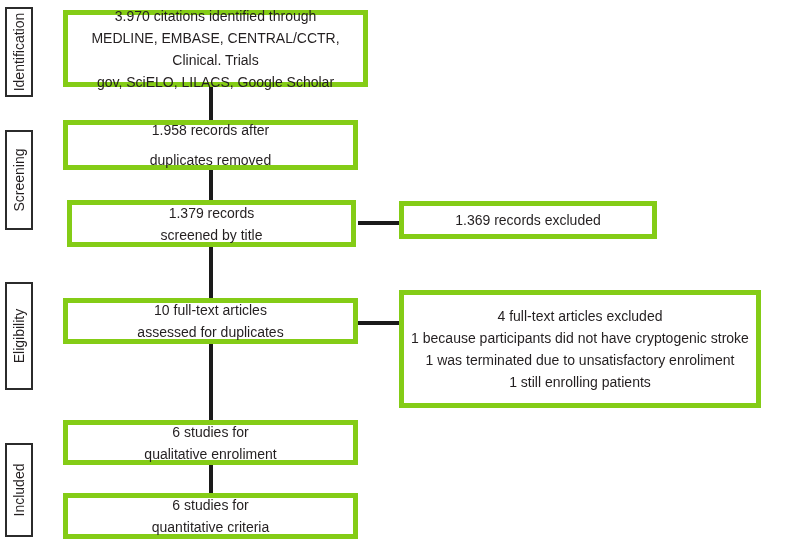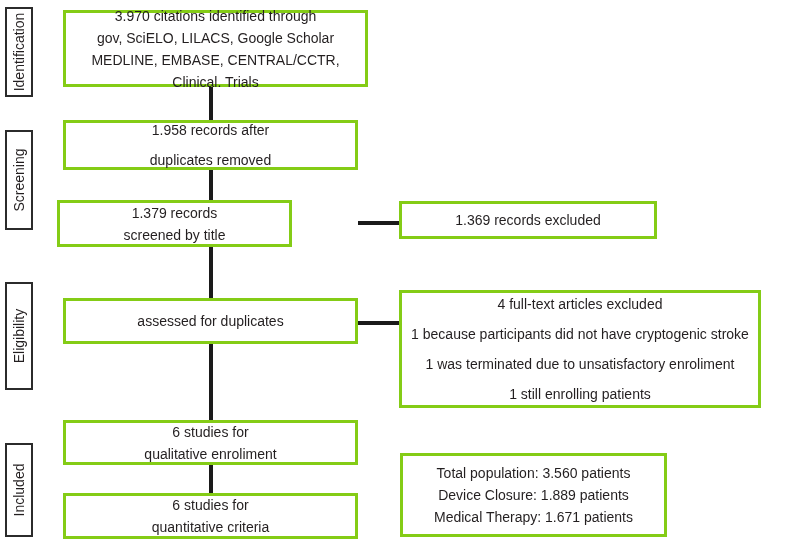--- a/index.html
+++ b/index.html
@@ -12,21 +12,21 @@
     width: 800px;
     height: 542px;
     background: #ffffff;
     font-family: "Liberation Sans", sans-serif;
     color: #231f20;
     overflow: hidden;
   }
   .box {
     position: absolute;
     box-sizing: border-box;
-    border: 3px solid #84cc16;
+    border: 5px solid #84cc16;
     background: #ffffff;
     display: flex;
     flex-direction: column;
     align-items: center;
     justify-content: center;
     text-align: center;
     font-size: 14px;
     line-height: 22px;
   }
   .stage {
@@ -49,28 +49,28 @@
   .connector {
     position: absolute;
     background: #1a1a1a;
   }
   .v-line { width: 4px; left: 209px; }
   .h-line { height: 4px; }
 
   
   #box-citations     { left: 63px;  top: 10px;  width: 305px; height: 77px; }
   #box-duplicates    { left: 63px;  top: 120px; width: 295px; height: 50px; gap: 8px; }
-  #box-screened      { left: 57px;  top: 200px; width: 235px; height: 47px; }
+  #box-screened      { left: 67px;  top: 200px; width: 289px; height: 47px; }
   #box-fulltext      { left: 63px;  top: 298px; width: 295px; height: 46px; }
   #box-qualitative   { left: 63px;  top: 420px; width: 295px; height: 45px; }
   #box-quantitative  { left: 63px;  top: 493px; width: 295px; height: 46px; }
 
   
   #box-excl-abstracts { left: 399px; top: 201px; width: 258px; height: 38px; }
-  #box-excl-fulltext  { left: 399px; top: 290px; width: 362px; height: 118px; justify-content: space-between; }
+  #box-excl-fulltext  { left: 399px; top: 290px; width: 362px; height: 118px; }
   #box-population     { left: 400px; top: 453px; width: 267px; height: 84px; }
 
   
   #stage-identification { top: 7px;   height: 90px; }
   #stage-screening      { top: 130px; height: 100px; }
   #stage-eligibility    { top: 282px; height: 108px; }
   #stage-included       { top: 443px; height: 94px; }
 
   
   #conn-v1 { top: 87px;  height: 33px; }
@@ -94,35 +94,36 @@
   </div>
   <div class="stage" id="stage-eligibility">
     <span>Eligibility</span>
   </div>
   <div class="stage" id="stage-included">
     <span>Included</span>
   </div>
 
   <div class="box" id="box-citations">
     <div>3.970 citations identified through</div>
+    <div>MEDLINE, EMBASE, CENTRAL/CCTR, Clinical. Trials</div>
     <div>gov, SciELO, LILACS, Google Scholar</div>
-    <div>MEDLINE, EMBASE, CENTRAL/CCTR, Clinical. Trials</div>
   </div>
 
   <div class="box" id="box-duplicates">
     <div>1.958 records after</div>
     <div>duplicates removed</div>
   </div>
 
   <div class="box" id="box-screened">
     <div>1.379 records</div>
     <div>screened by title</div>
   </div>
 
   <div class="box" id="box-fulltext">
+    <div>10 full-text articles</div>
     <div>assessed for duplicates</div>
   </div>
 
   <div class="box" id="box-qualitative">
     <div>6 studies for</div>
     <div>qualitative enroliment</div>
   </div>
 
   <div class="box" id="box-quantitative">
     <div>6 studies for</div>
@@ -133,25 +134,20 @@
     <div>1.369 records excluded</div>
   </div>
 
   <div class="box" id="box-excl-fulltext">
     <div>4 full-text articles excluded</div>
     <div>1 because participants did not have cryptogenic stroke</div>
     <div>1 was terminated due to unsatisfactory enroliment</div>
     <div>1 still enrolling patients</div>
   </div>
 
-  <div class="box" id="box-population">
-    <div>Total population: 3.560 patients</div>
-    <div>Device Closure: 1.889 patients</div>
-    <div>Medical Therapy: 1.671 patients</div>
-  </div>
 
   <div class="connector v-line" id="conn-v1"></div>
   <div class="connector v-line" id="conn-v2"></div>
   <div class="connector v-line" id="conn-v3"></div>
   <div class="connector v-line" id="conn-v4"></div>
   <div class="connector v-line" id="conn-v5"></div>
   <div class="connector h-line" id="conn-h1"></div>
   <div class="connector h-line" id="conn-h2"></div>
 
 </div>

